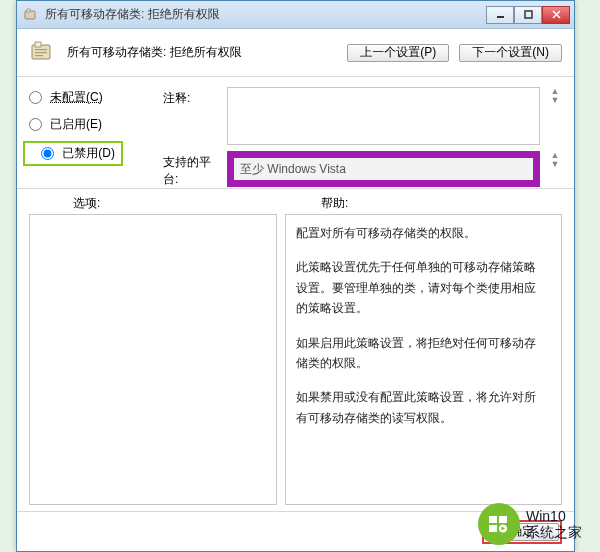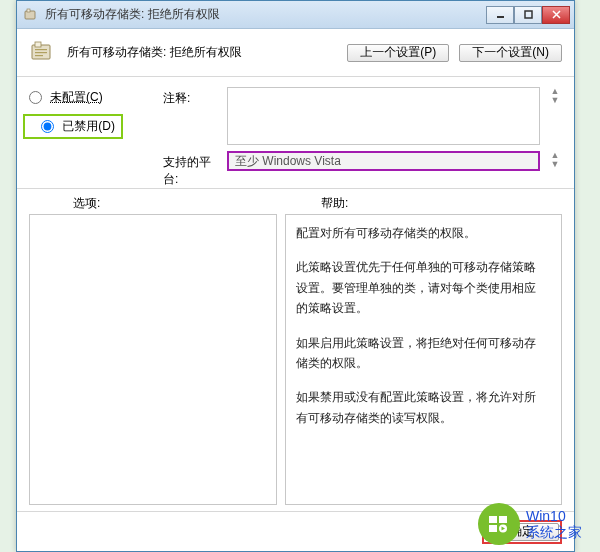--- a/index.html
+++ b/index.html
@@ -110,22 +110,22 @@
     height: 58px;
     border: 1px solid #c7c7c7;
     background: #fff;
     resize: none;
     font-family: inherit;
     font-size: 12px;
     padding: 2px 4px;
   }
   .platform-box {
     flex: 1;
-    height: 20px;
-    border: 2px solid #a21caf;
+    height: 36px;
+    border: 7px solid #a21caf;
     background: #f3f3f3;
     font-size: 12px;
     padding: 2px 6px;
     display: flex; align-items: center;
     color: #555;
   }
   .scrollhint {
     width: 14px; display: flex; flex-direction: column; justify-content: space-between;
     font-size: 9px; color: #888;
   }
@@ -172,21 +172,21 @@
     display: flex;
     align-items: center;
     gap: 6px;
     z-index: 20;
   }
   .wm-circle {
     width: 42px; height: 42px; border-radius: 50%;
     background: #79bf2d;
     display: flex; align-items: center; justify-content: center;
   }
-  .wm-text { font-size: 14px; line-height: 1.15; color: #1d4ed8; font-weight: 500; }
+  .wm-text { font-size: 14px; line-height: 1.15; color: #0f172a; font-weight: 500; }
 </style>
 </head>
 <body>
 
 <div class="window">
 
   <div class="titlebar">
     <span class="icon-slot">
       <svg width="14" height="14" viewBox="0 0 14 14">
         <rect x="1" y="3" width="10" height="8" rx="1" fill="#d9d0b8" stroke="#8a7a50" stroke-width="0.8"></rect>
@@ -229,20 +229,24 @@
       <button class="btn">下一个设置(N)</button>
     </div>
   </div>
 
   <div class="config-area">
     <div class="radios">
       <label class="radio-row">
         <input type="radio" name="state" style="">
         <span style="text-decoration: underline; text-decoration-style: dotted;">未配置(C)</span>
       </label>
+      <label class="radio-row">
+        <input type="radio" name="state" style="">
+        <span>已启用(E)</span>
+      </label>
       <div class="highlight-box">
         <label class="radio-row">
           <input type="radio" name="state" checked="" style="">
           <span>已禁用(D)</span>
         </label>
       </div>
     </div>
     <div class="right-col">
       <div class="field-row">
         <span class="field-label">注释:</span>

